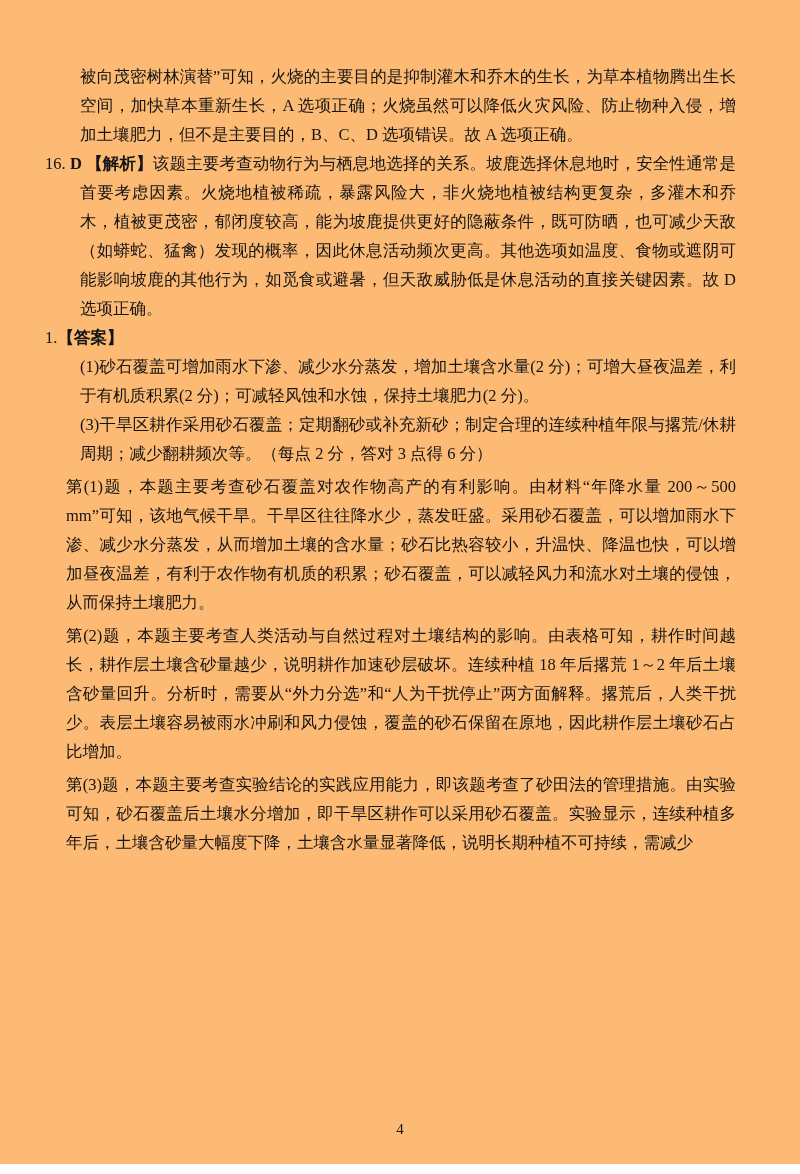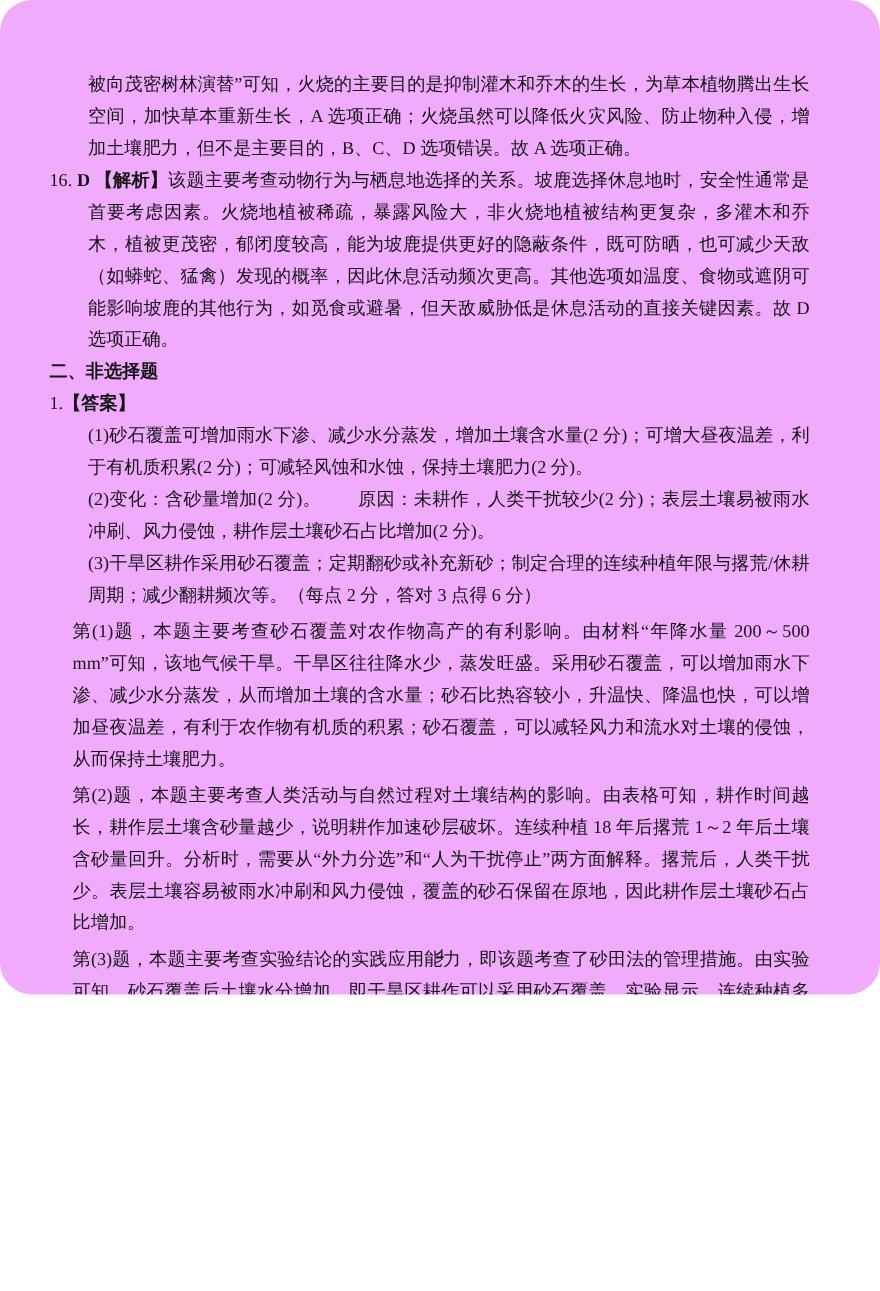--- a/index.html
+++ b/index.html
@@ -9,26 +9,25 @@
   }
   body {
     width: 800px;
     height: 1174px;
     font-family: "Liberation Serif", "DejaVu Serif", serif;
     color: #141414;
   }
   .page {
     position: relative;
     width: 800px;
-    height: 904px;
+    height: 1164px;
     box-sizing: border-box;
     padding: 62px 64px 0 66px;
-    background: #f0abfc;
+    background: #fdba74;
     overflow: hidden;
-    border-radius: 29px;
   }
   p {
     margin: 0;
     font-size: 16.5px;
     line-height: 29px;
     text-align: justify;
   }
   .indent { margin-left: 14px; }                         
   .hang   { margin-left: 14px; text-indent: -35px; }     
   .outdent{ margin-left: -21px; text-align: left; }      
@@ -46,27 +45,25 @@
 </style>
 </head>
 <body>
 
 <div class="page">
 
   <p class="indent">被向茂密树林演替”可知，火烧的主要目的是抑制灌木和乔木的生长，为草本植物腾出生长空间，加快草本重新生长，A 选项正确；火烧虽然可以降低火灾风险、防止物种入侵，增加土壤肥力，但不是主要目的，B、C、D 选项错误。故 A 选项正确。</p>
 
   <p class="hang"><span>16.</span> <span class="bold">D</span> <span class="bold">【解析】</span><span>该题主要考查动物行为与栖息地选择的关系。坡鹿选择休息地时，安全性通常是首要考虑因素。火烧地植被稀疏，暴露风险大，非火烧地植被结构更复杂，多灌木和乔木，植被更茂密，郁闭度较高，能为坡鹿提供更好的隐蔽条件，既可防晒，也可减少天敌（如蟒蛇、猛禽）发现的概率，因此休息活动频次更高。其他选项如温度、食物或遮阴可能影响坡鹿的其他行为，如觅食或避暑，但天敌威胁低是休息活动的直接关键因素。故 D 选项正确。</span></p>
 
-  <p class="outdent bold">二、非选择题</p>
 
   <p class="outdent"><span>1.</span><span class="bold">【答案】</span></p>
 
   <p class="indent">(1)砂石覆盖可增加雨水下渗、减少水分蒸发，增加土壤含水量(2 分)；可增大昼夜温差，利于有机质积累(2 分)；可减轻风蚀和水蚀，保持土壤肥力(2 分)。</p>
 
-  <p class="indent">(2)变化：含砂量增加(2 分)。　　原因：未耕作，人类干扰较少(2 分)；表层土壤易被雨水冲刷、风力侵蚀，耕作层土壤砂石占比增加(2 分)。</p>
 
   <p class="indent">(3)干旱区耕作采用砂石覆盖；定期翻砂或补充新砂；制定合理的连续种植年限与撂荒/休耕周期；减少翻耕频次等。（每点 2 分，答对 3 点得 6 分）</p>
 
 
   <p class="gap-top">第(1)题，本题主要考查砂石覆盖对农作物高产的有利影响。由材料“年降水量 200～500 mm”可知，该地气候干旱。干旱区往往降水少，蒸发旺盛。采用砂石覆盖，可以增加雨水下渗、减少水分蒸发，从而增加土壤的含水量；砂石比热容较小，升温快、降温也快，可以增加昼夜温差，有利于农作物有机质的积累；砂石覆盖，可以减轻风力和流水对土壤的侵蚀，从而保持土壤肥力。</p>
 
   <p class="gap-top">第(2)题，本题主要考查人类活动与自然过程对土壤结构的影响。由表格可知，耕作时间越长，耕作层土壤含砂量越少，说明耕作加速砂层破坏。连续种植 18 年后撂荒 1～2 年后土壤含砂量回升。分析时，需要从“外力分选”和“人为干扰停止”两方面解释。撂荒后，人类干扰少。表层土壤容易被雨水冲刷和风力侵蚀，覆盖的砂石保留在原地，因此耕作层土壤砂石占比增加。</p>
 
   <p class="gap-top">第(3)题，本题主要考查实验结论的实践应用能力，即该题考查了砂田法的管理措施。由实验可知，砂石覆盖后土壤水分增加，即干旱区耕作可以采用砂石覆盖。实验显示，连续种植多年后，土壤含砂量大幅度下降，土壤含水量显著降低，说明长期种植不可持续，需减少</p>
 

